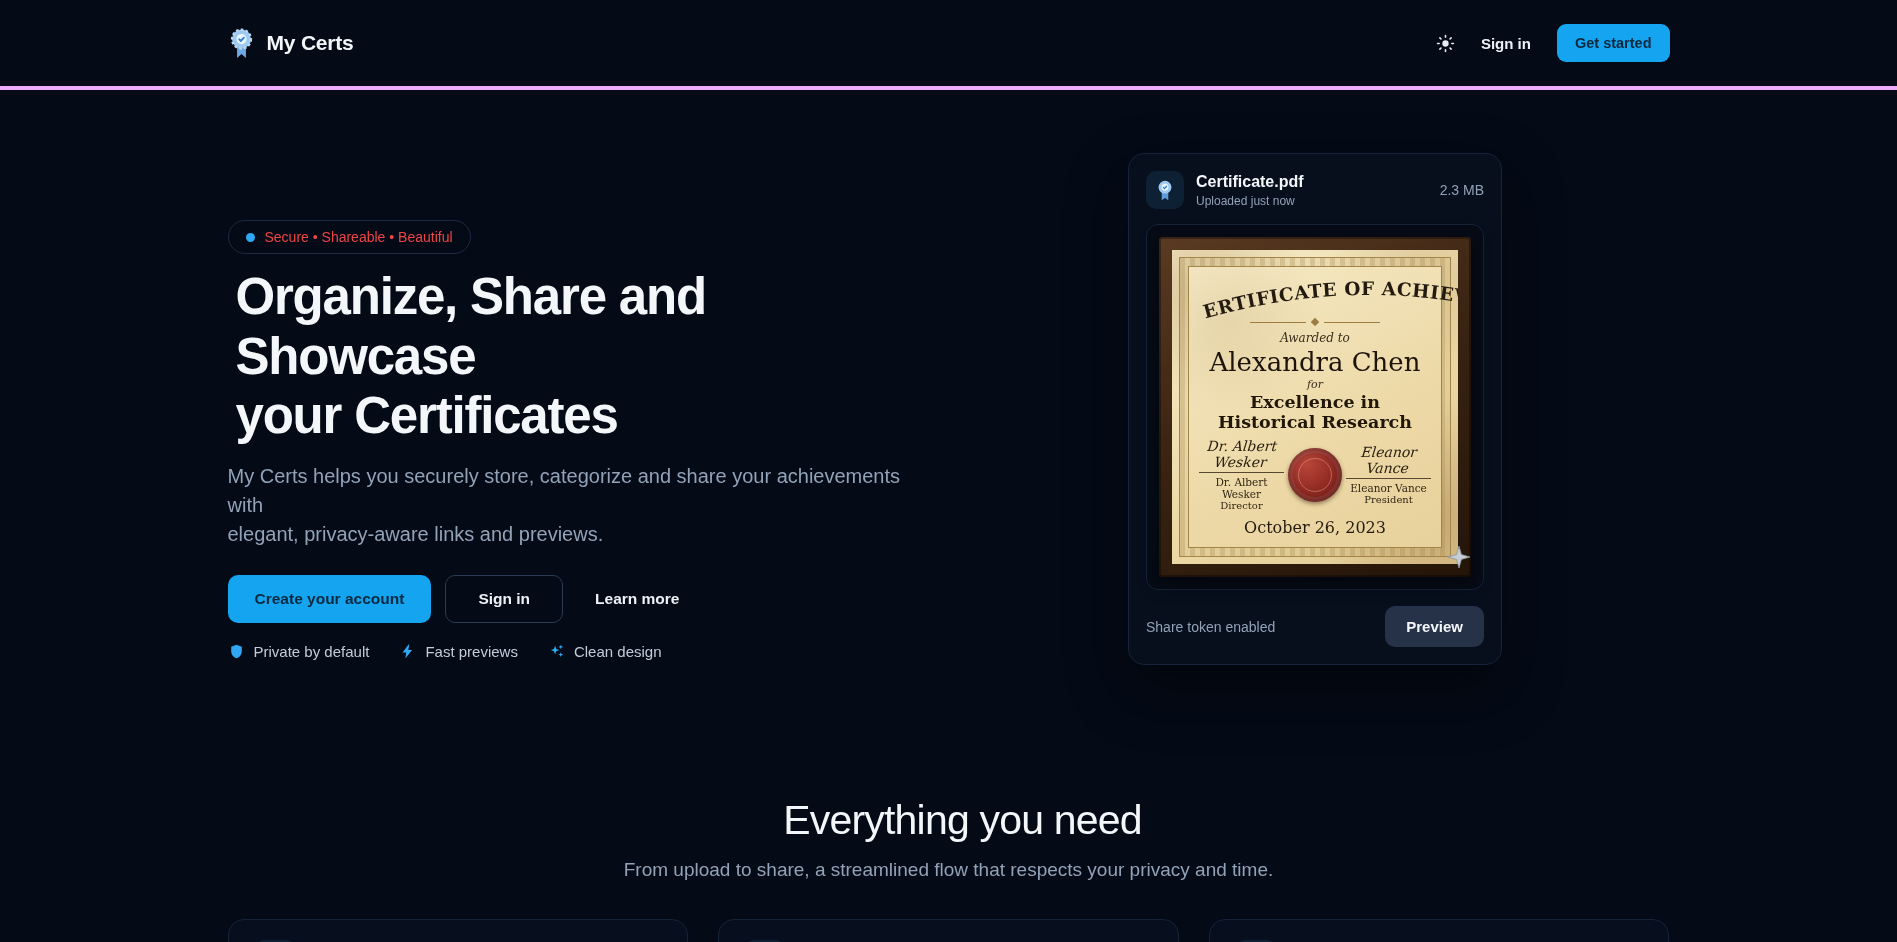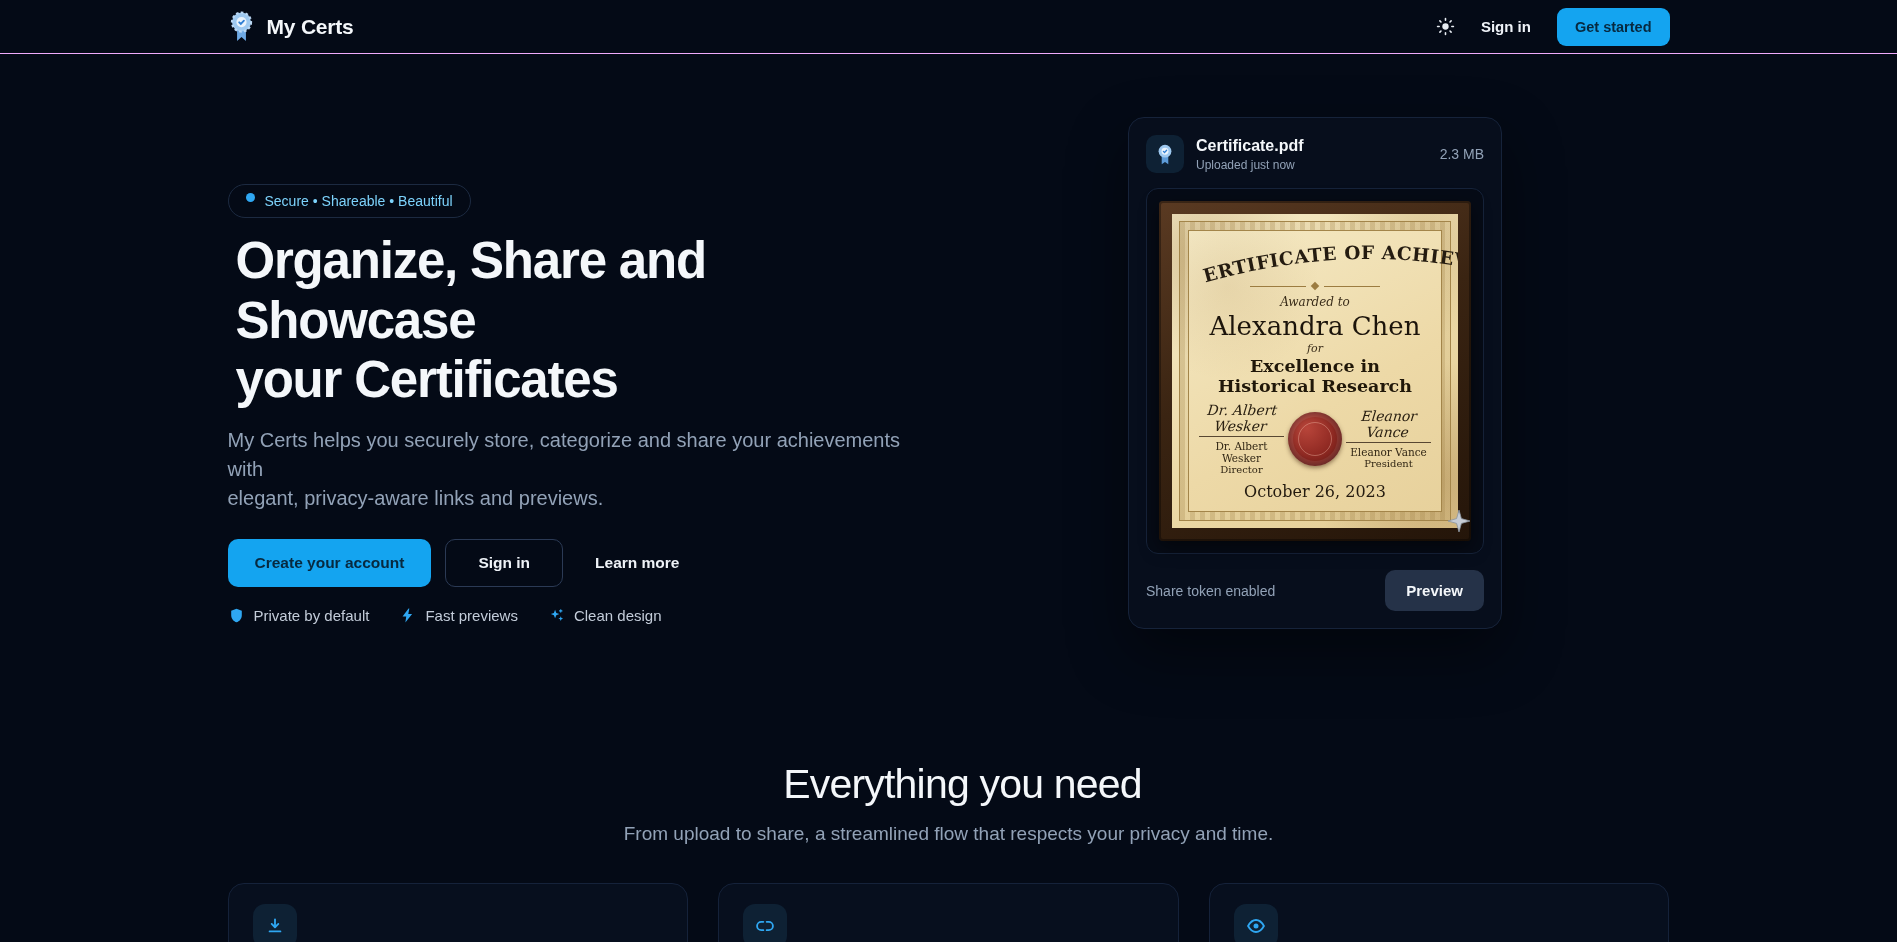--- a/index.html
+++ b/index.html
@@ -5,36 +5,36 @@
   * { margin:0; padding:0; box-sizing:border-box; }
   html,body { width:1897px; height:942px; overflow:hidden; }
   body {
     background:#040a16;
     color:#eef2f7;
     font-family:"Liberation Sans","DejaVu Sans",sans-serif;
   }
   .container { width:1490px; margin:0 auto; padding:0 24px; }
 
   
-  header { height:54px; border-bottom:1px solid #f0abfc; }
+  header { height:90px; border-bottom:4px solid #f0abfc; }
   .nav-inner { height:100%; display:flex; align-items:center; justify-content:space-between; }
   .brand { display:flex; align-items:center; gap:12px; cursor:pointer; }
   .brand-name { font-size:21px; font-weight:800; letter-spacing:-.2px; color:#f4f7fa; }
   .nav-right { display:flex; align-items:center; gap:26px; }
   .icon-btn { background:none; border:none; cursor:pointer; display:flex; align-items:center; }
   .nav-link { font-size:15px; font-weight:700; color:#eef2f7; text-decoration:none; cursor:pointer; }
   .btn { border:none; cursor:pointer; font-family:inherit; }
   .btn-primary { background:#14a4f0; color:#07293f; font-weight:700; border-radius:9px; }
   .btn-primary.sm { font-size:14.5px; padding:11px 18px; }
 
   
   .hero { display:grid; grid-template-columns:1fr 1fr; column-gap:24px; padding-top:63px; }
   .hero-left { padding-top:67px; }
-  .badge { display:inline-flex; align-items:flex-start; gap:10px; border:1px solid #1c2a41; border-radius:999px;
-           padding:8px 17px; font-size:14px; color:#7dd3fc; }
+  .badge { display:inline-flex; align-items:center; gap:10px; border:1px solid #1c2a41; border-radius:999px;
+           padding:8px 17px; font-size:14px; color:#ef4444; }
   .badge .dot { width:9px; height:9px; border-radius:50%; background:#2fa7f2; }
   h1 { margin-top:13px; font-size:51px; line-height:1.17; font-weight:800; letter-spacing:-1.2px; color:#f4f7fa; }
   h1 span { display:block;margin-left:8px; }
   .hero-sub { margin-top:16px; font-size:20px; line-height:1.45; color:#92a2b7; }
   .hero-sub span { display:block; }
   .cta-row { margin-top:26px; display:flex; align-items:center; gap:14px; }
   .btn-primary.lg { font-size:15.5px; padding:15px 27px; border-radius:10px; }
   .btn-outline { background:transparent; border:1px solid #2b3a55; color:#eef2f7; font-weight:700;
                  font-size:15.5px; padding:14px 32px; border-radius:10px; }
   .btn-ghost { background:transparent; border:none; color:#eef2f7; font-weight:700; font-size:15.5px; padding:15px 18px; }

